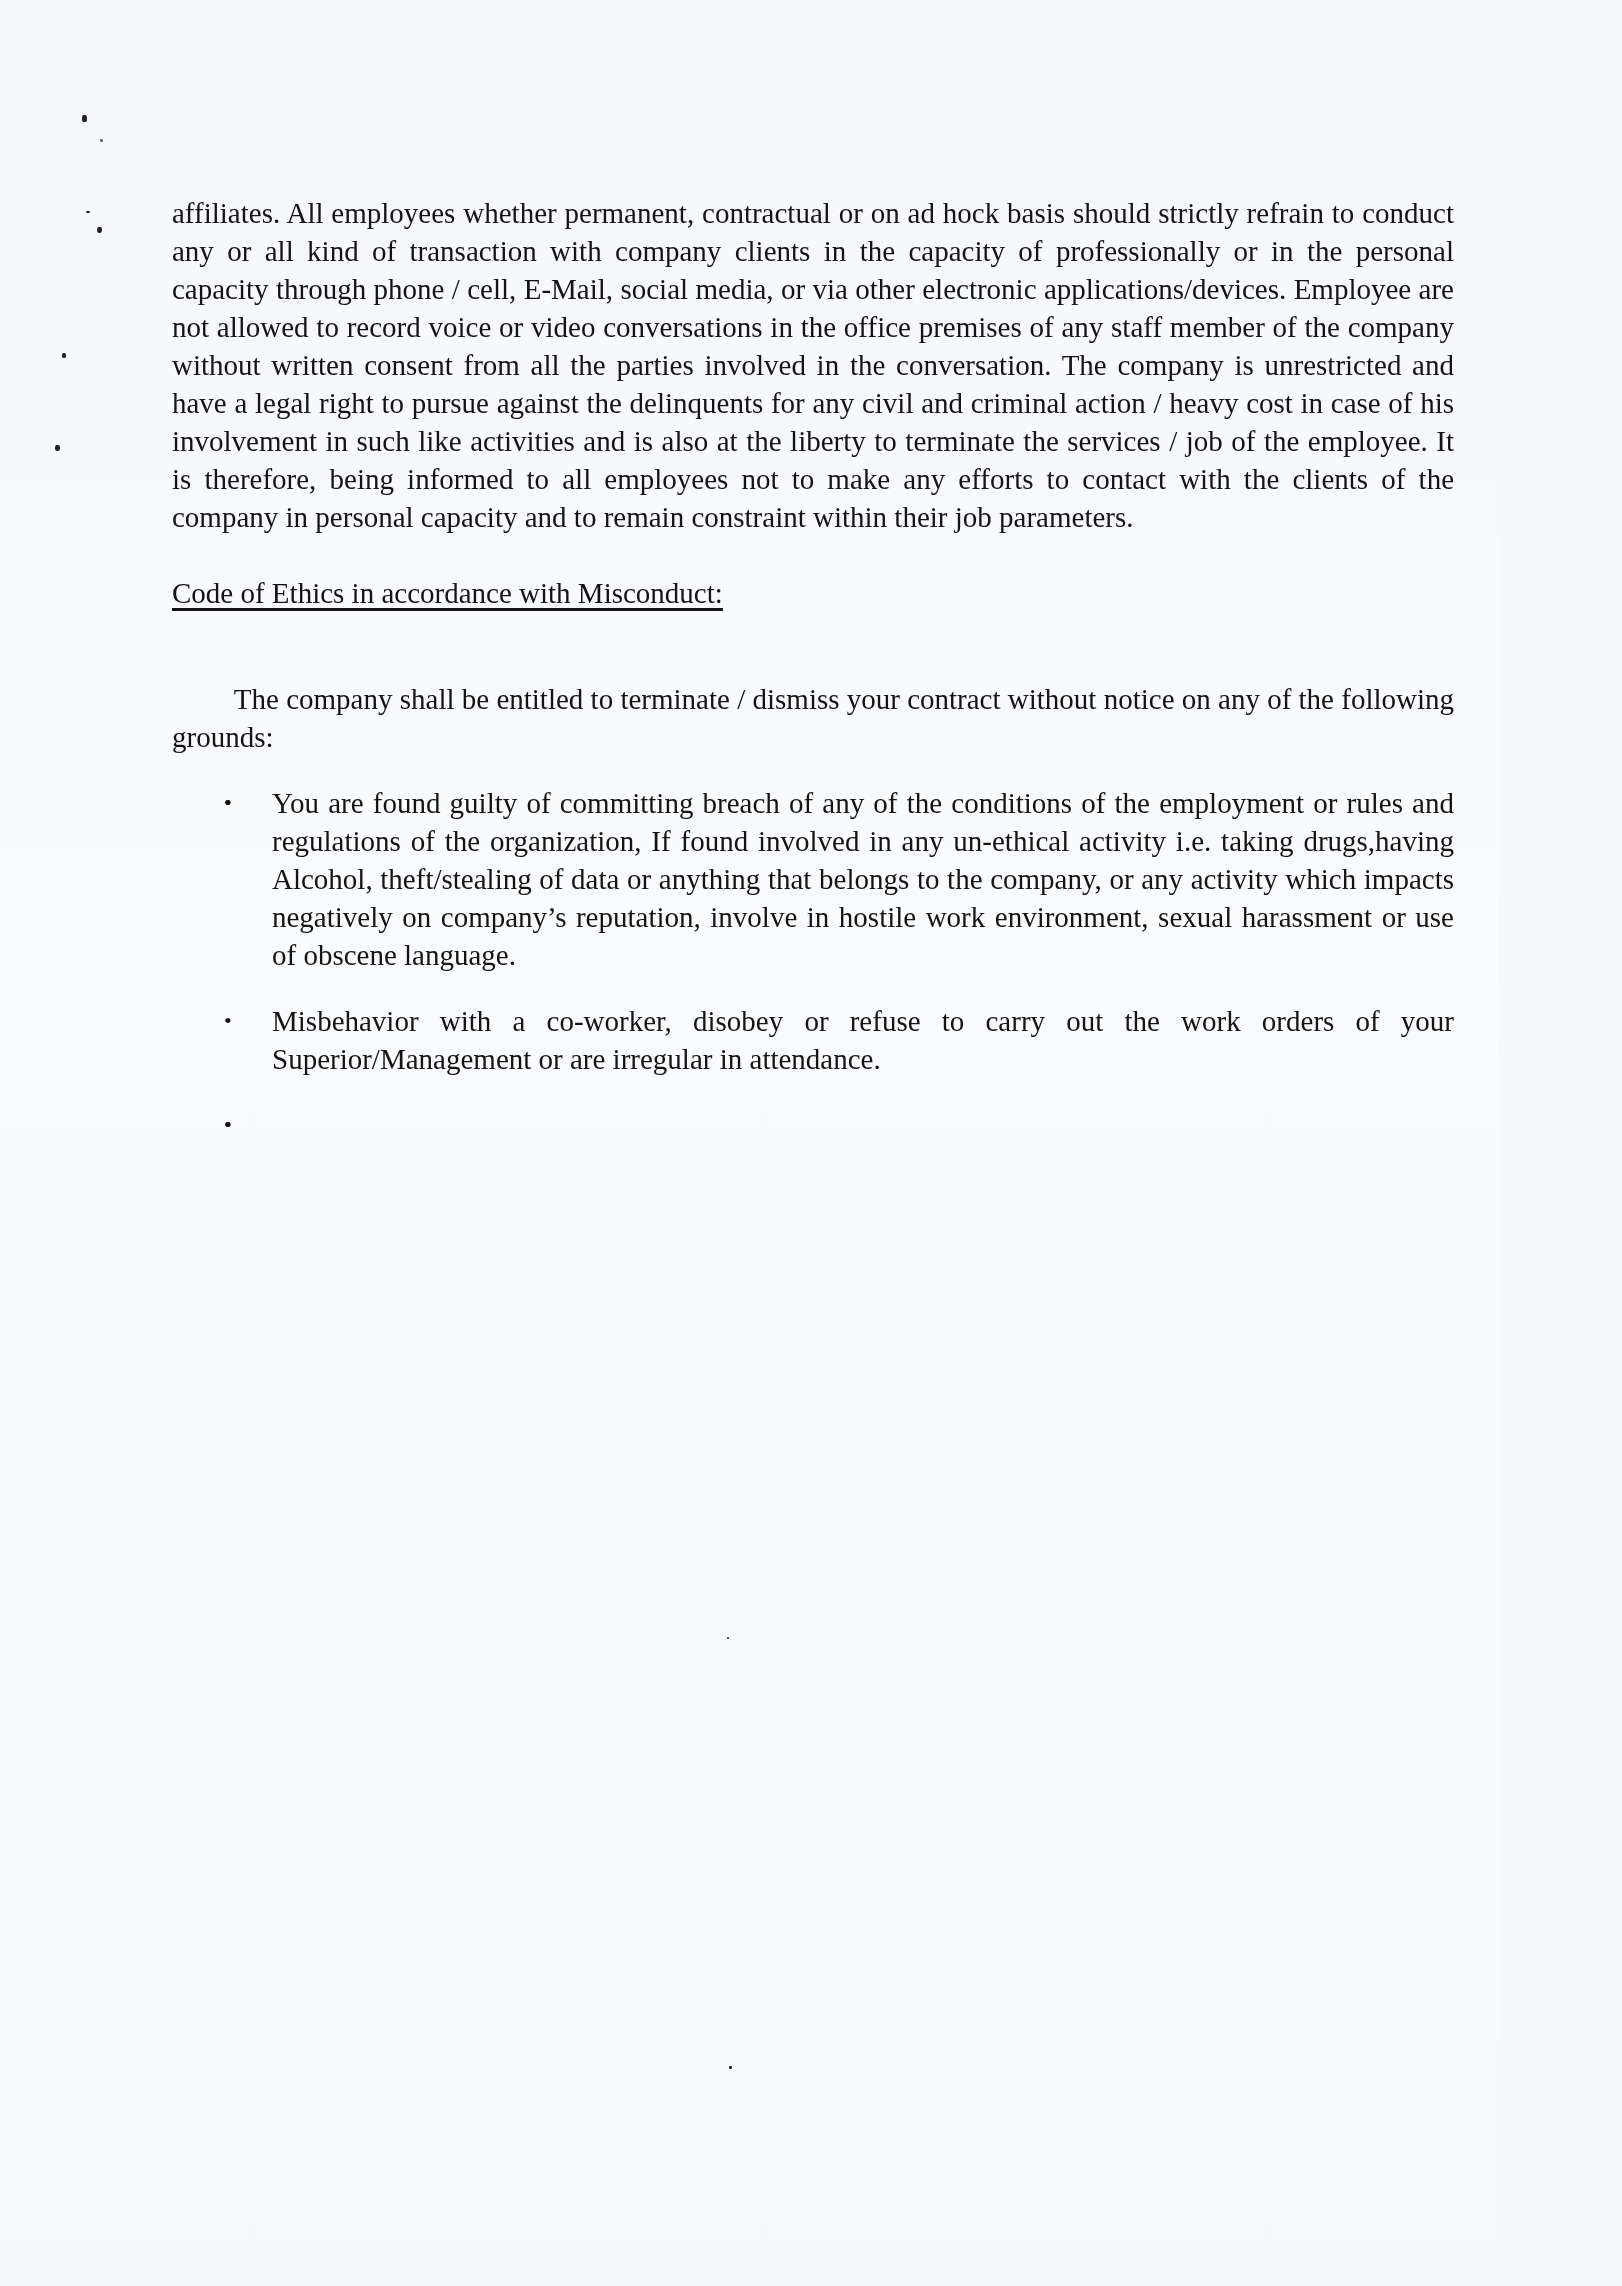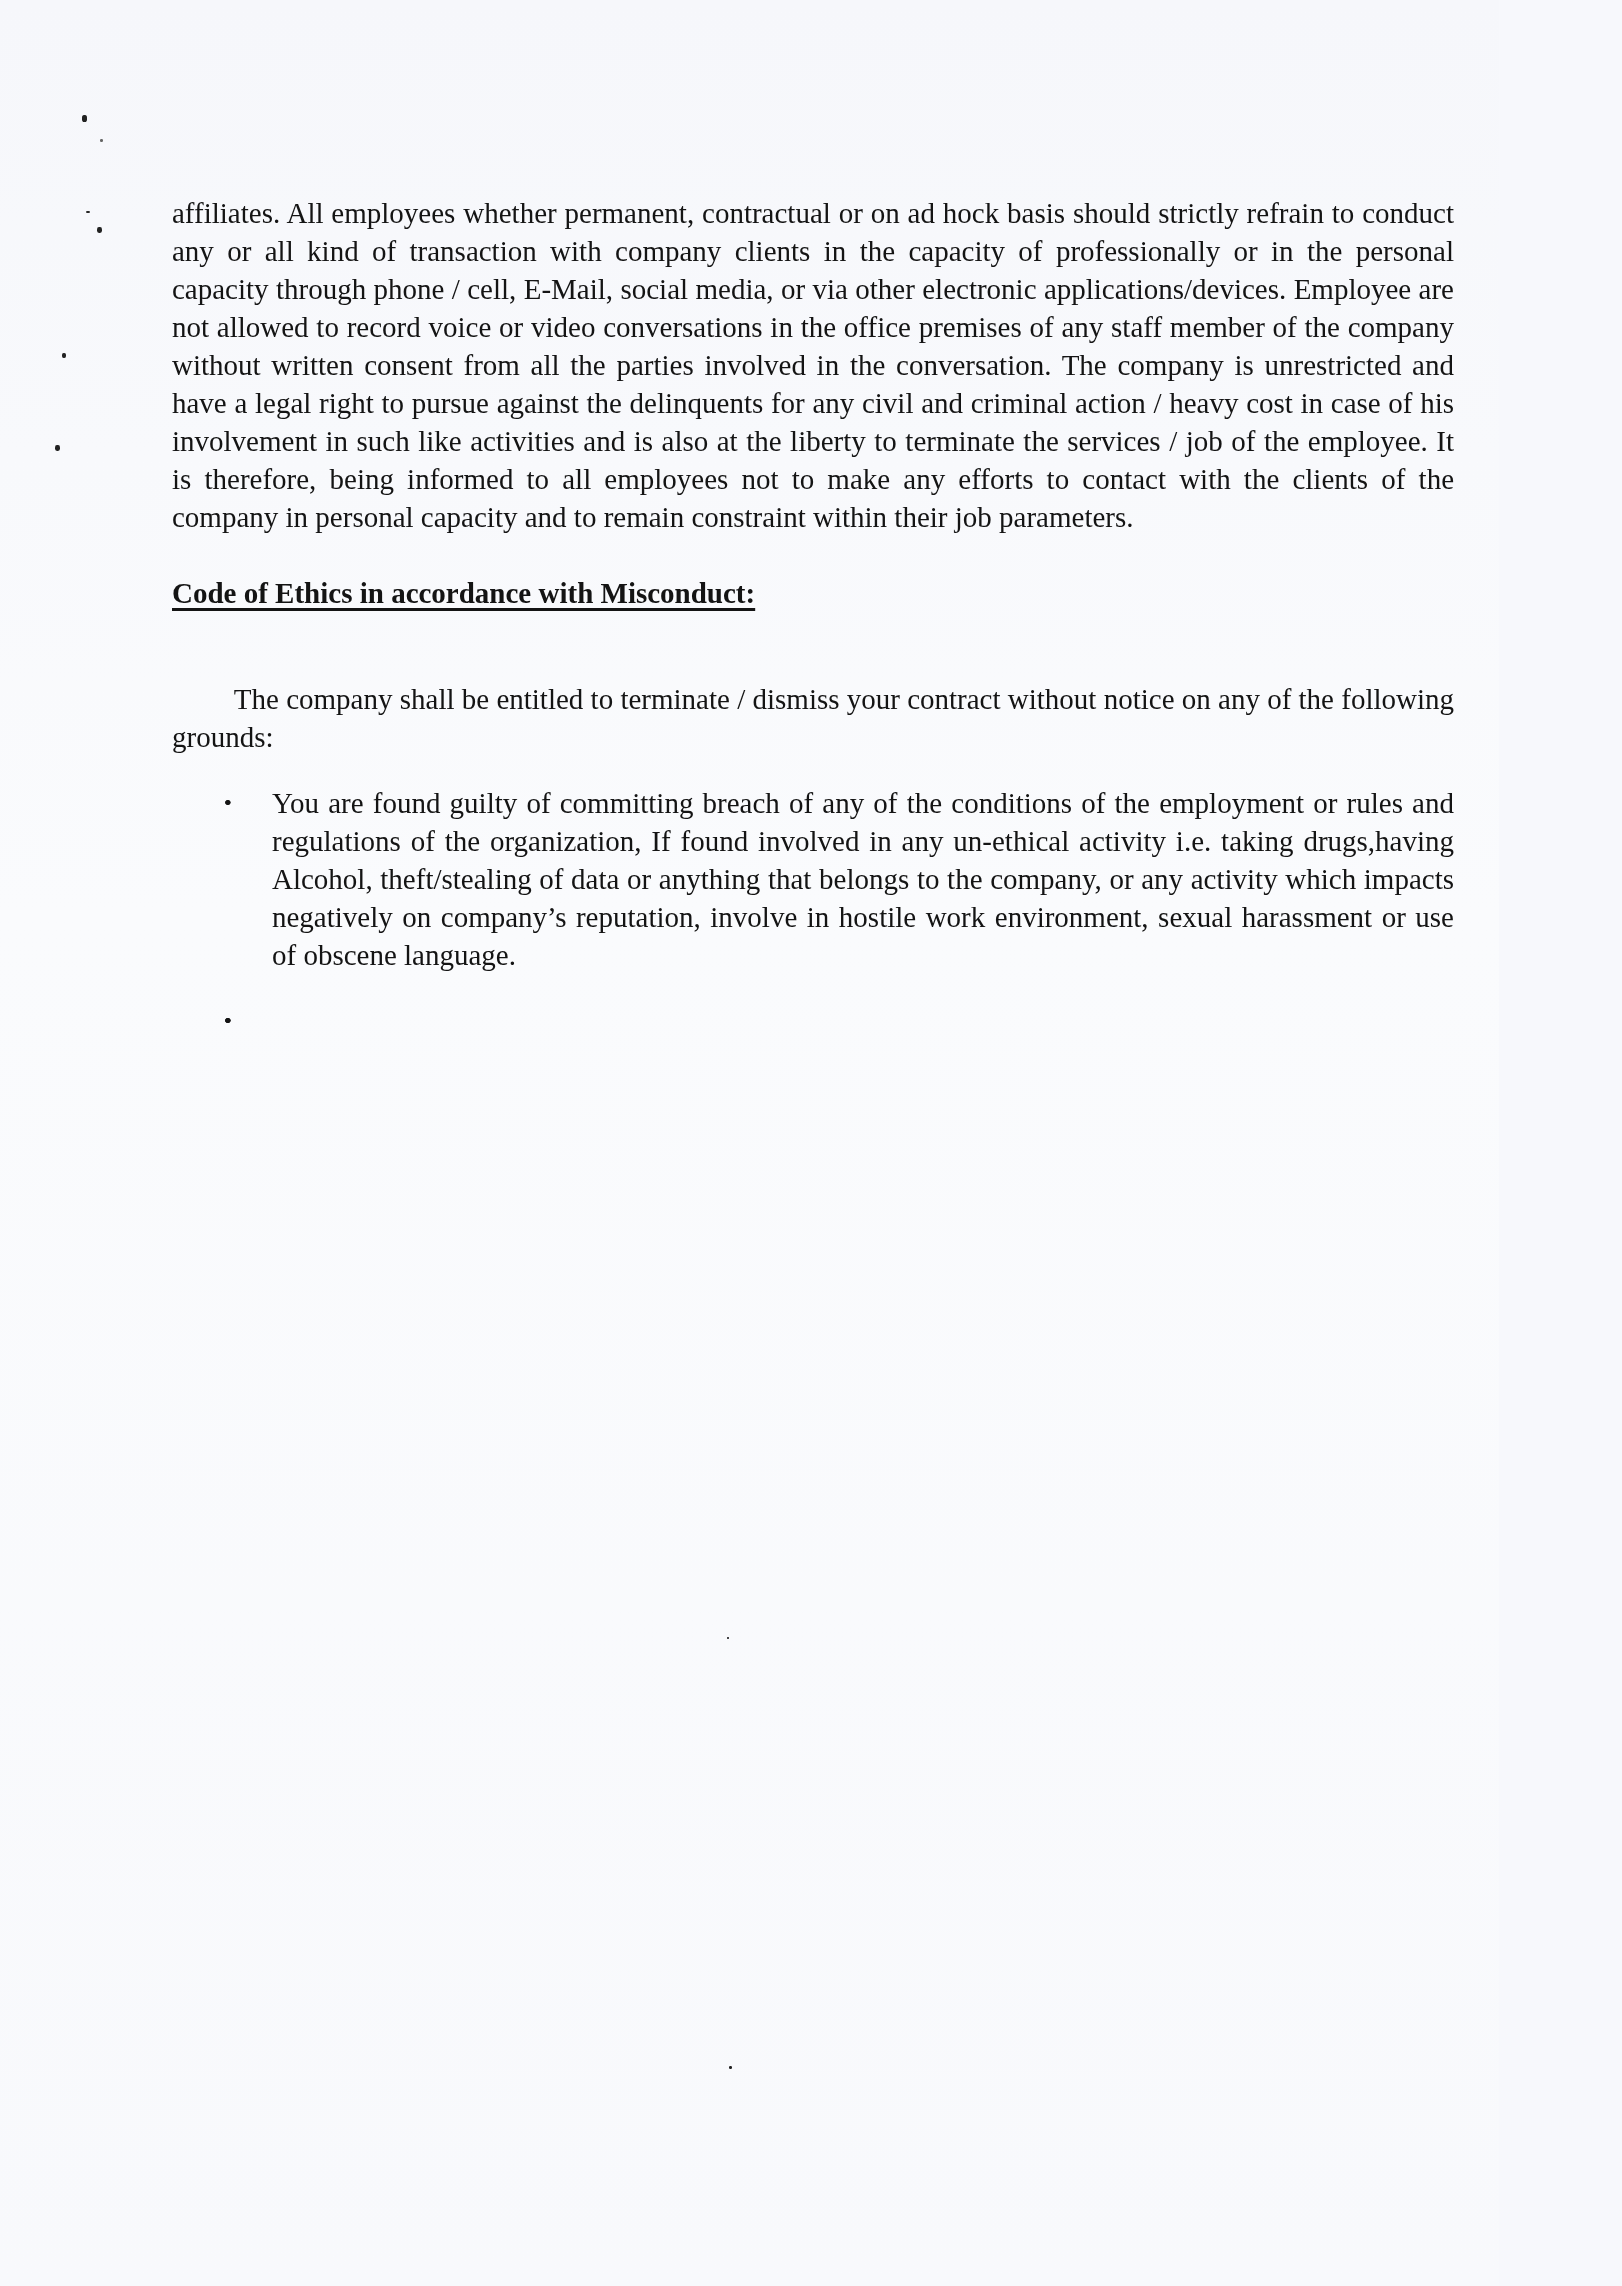--- a/index.html
+++ b/index.html
@@ -29,21 +29,21 @@
       font-size: 29px;
       line-height: 38px;
     }
     .para {
       margin: 0;
       text-align: justify;
       text-align-last: left;
     }
     .heading {
       margin: 38px 0 0 0;
-      font-weight: bold;
+      font-weight: normal;
       text-decoration: underline;
       text-decoration-thickness: 3px;
       text-underline-offset: 5px;
       font-size: 29px;
       line-height: 38px;
     }
     .intro {
       margin: 68px 0 0 0;
       text-align: right;
     }
@@ -95,20 +95,21 @@
     <ul class="bullets">
       <li class="bullet-item">
         <span class="bullet-dot">•</span>
       </li>
       <li class="bullet-item">
         <span class="bullet-dot">•</span>
         <span> You are found guilty of committing breach of any of the conditions of the employment or rules and regulations of the organization, If found involved in any un-ethical activity i.e. taking drugs,having Alcohol, theft/stealing of data or anything that belongs to the company, or any activity which impacts negatively on company’s reputation, involve in hostile work environment, sexual harassment or use of obscene language.</span>
       </li>
       <li class="bullet-item">
         <span class="bullet-dot">•</span>
+        <span>Misbehavior with a co-worker, disobey or refuse to carry out the work orders of your Superior/Management or are irregular in attendance.</span>
       </li>
       <li class="bullet-item">
         <span class="bullet-dot">•</span>
       </li>
       <li class="bullet-item">
         <span class="bullet-dot">•</span>
       </li>
     </ul>
   </div>
 </div>

